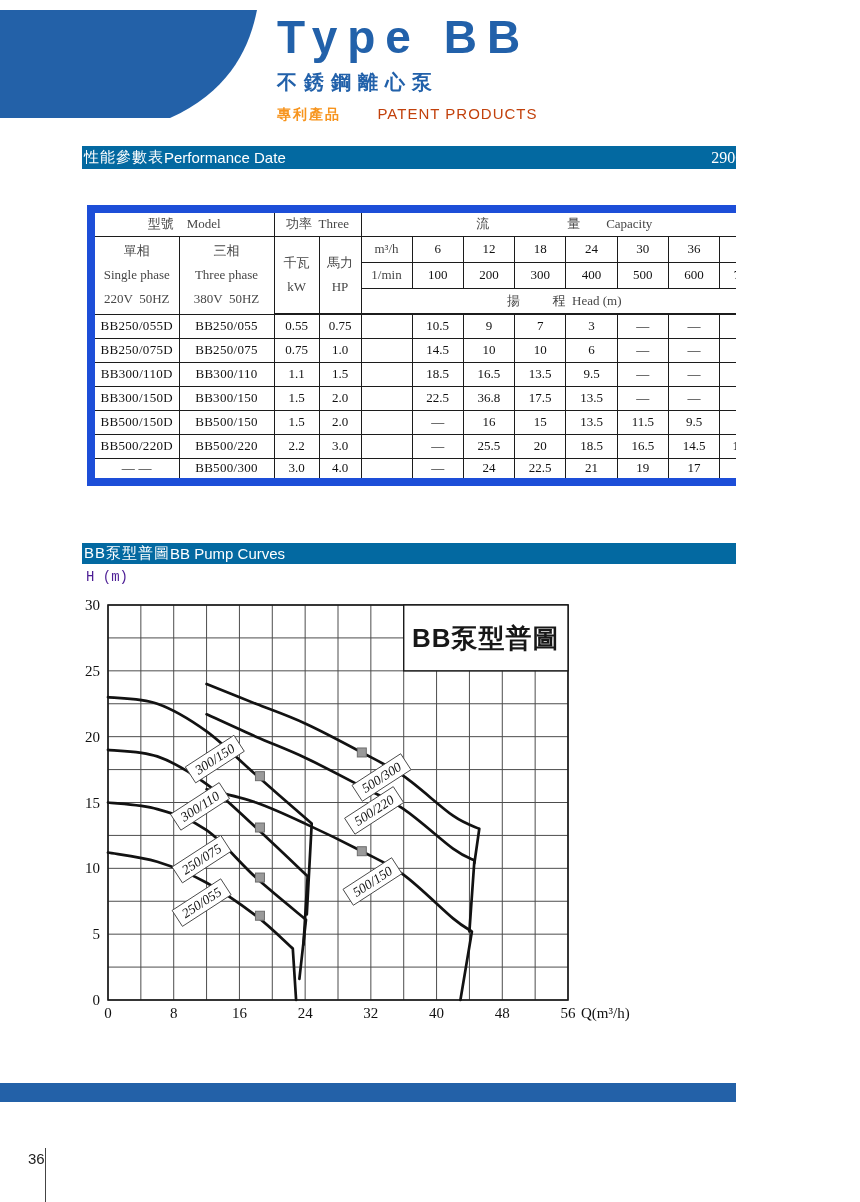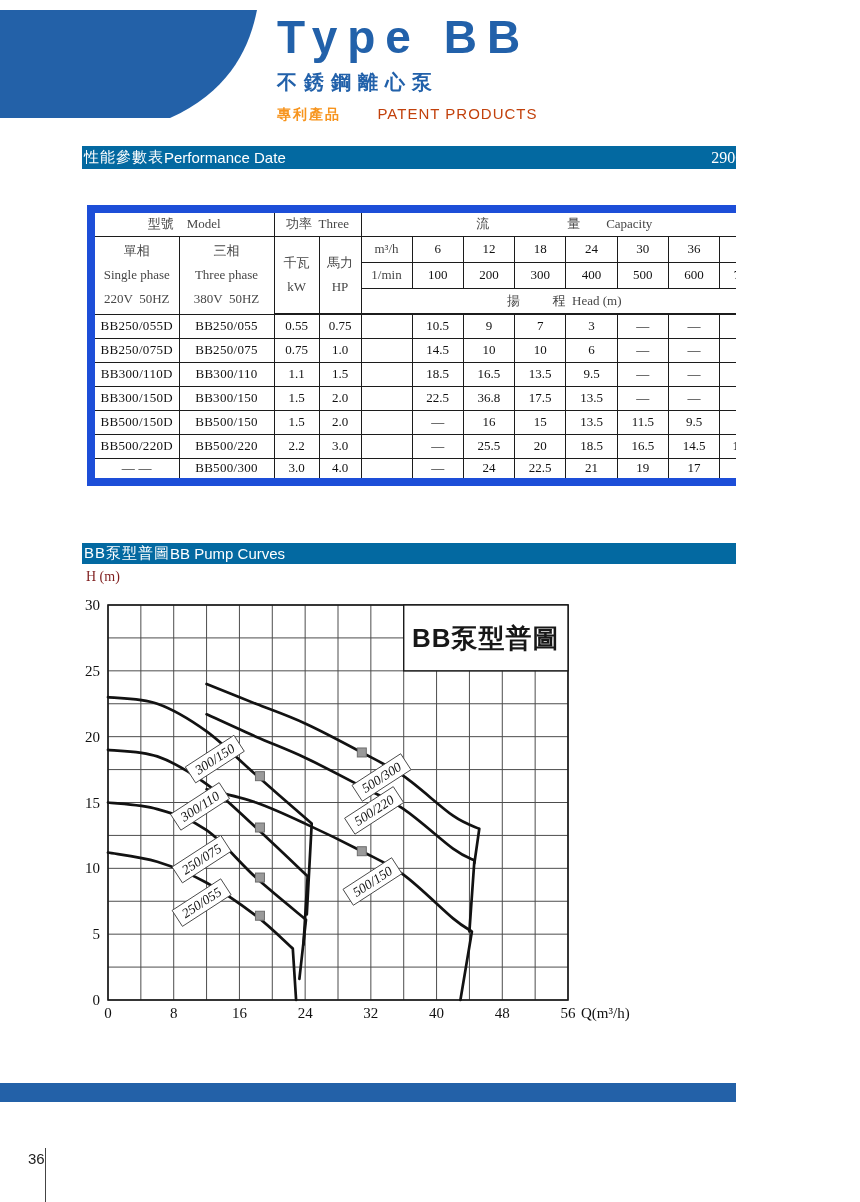--- a/index.html
+++ b/index.html
@@ -35,21 +35,21 @@
   table.perf{border:8px solid #1d4ed8;}
   tr.hrow1{height:27px;}
   tr.hsub{height:26px;}
   tr.drow{height:24px;}
   .hd{color:#474747;}
   .tall{line-height:1.85;}
   .model-cell{font-weight:bold;letter-spacing:0.3px;}
   .thickbottom{border-bottom:2px solid #1c1c1c !important;}
 
   
-  .hm-label{position:absolute;left:86px;top:569px;font-size:14px;color:#7f1d1d;}
+  .hm-label{position:absolute;left:86px;top:569px;font-size:14px;color:#4c1d95;font-family:Liberation Mono, monospace;}
   #chart{position:absolute;left:80px;top:565px;}
   .ticktext{font-family:"Liberation Serif","DejaVu Serif",serif;font-size:15px;fill:#111;}
   .curve-label{font-family:"Liberation Serif","DejaVu Serif",serif;font-style:italic;
                font-size:13.5px;fill:#111;}
   .chart-title-text{font-family:"Liberation Sans","DejaVu Sans",sans-serif;font-weight:bold;
                font-size:26px;fill:#171717;letter-spacing:1px;}
 
   
   .bottom-bar{position:absolute;left:0;top:1083px;width:860px;height:19px;background:#2361a8;}
   .page-num{position:absolute;left:28px;top:1150px;font-family:"Liberation Sans",sans-serif;

